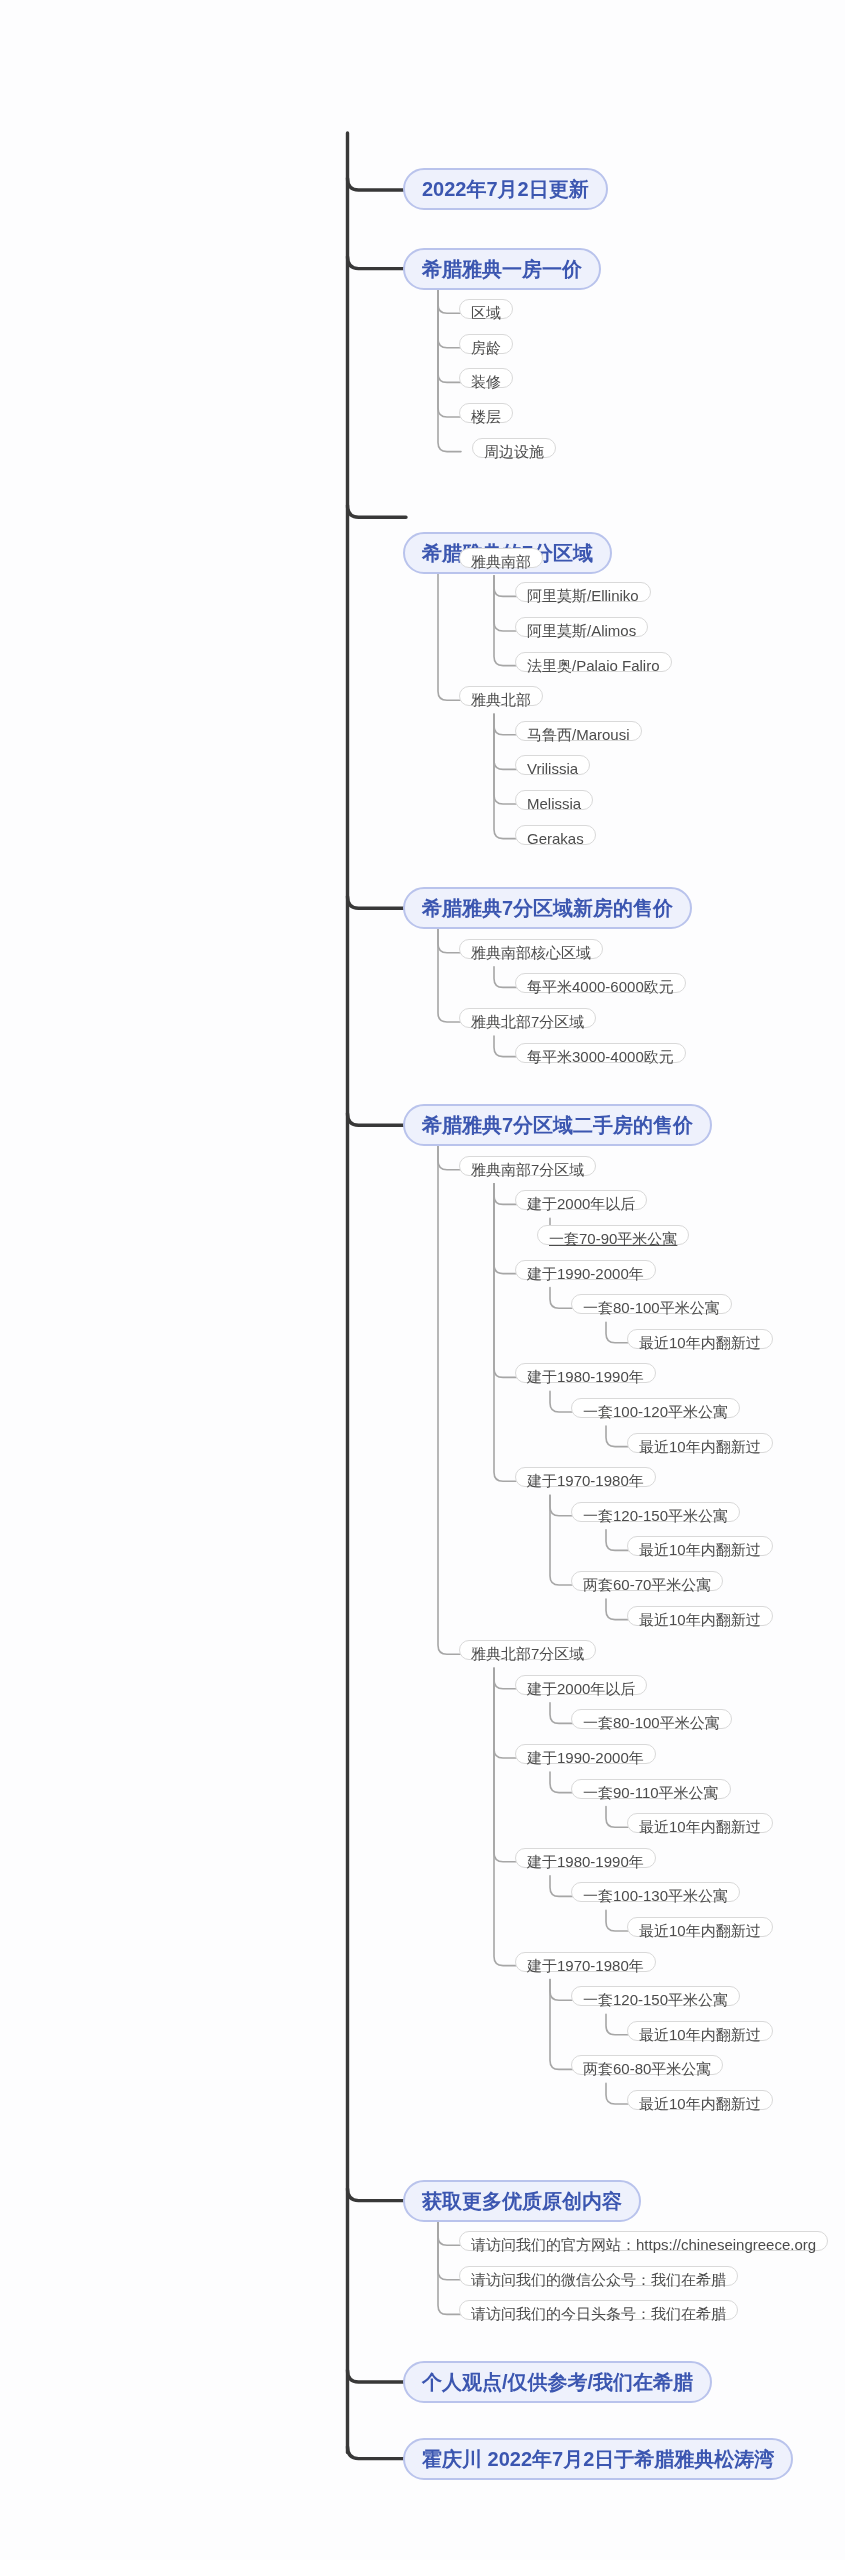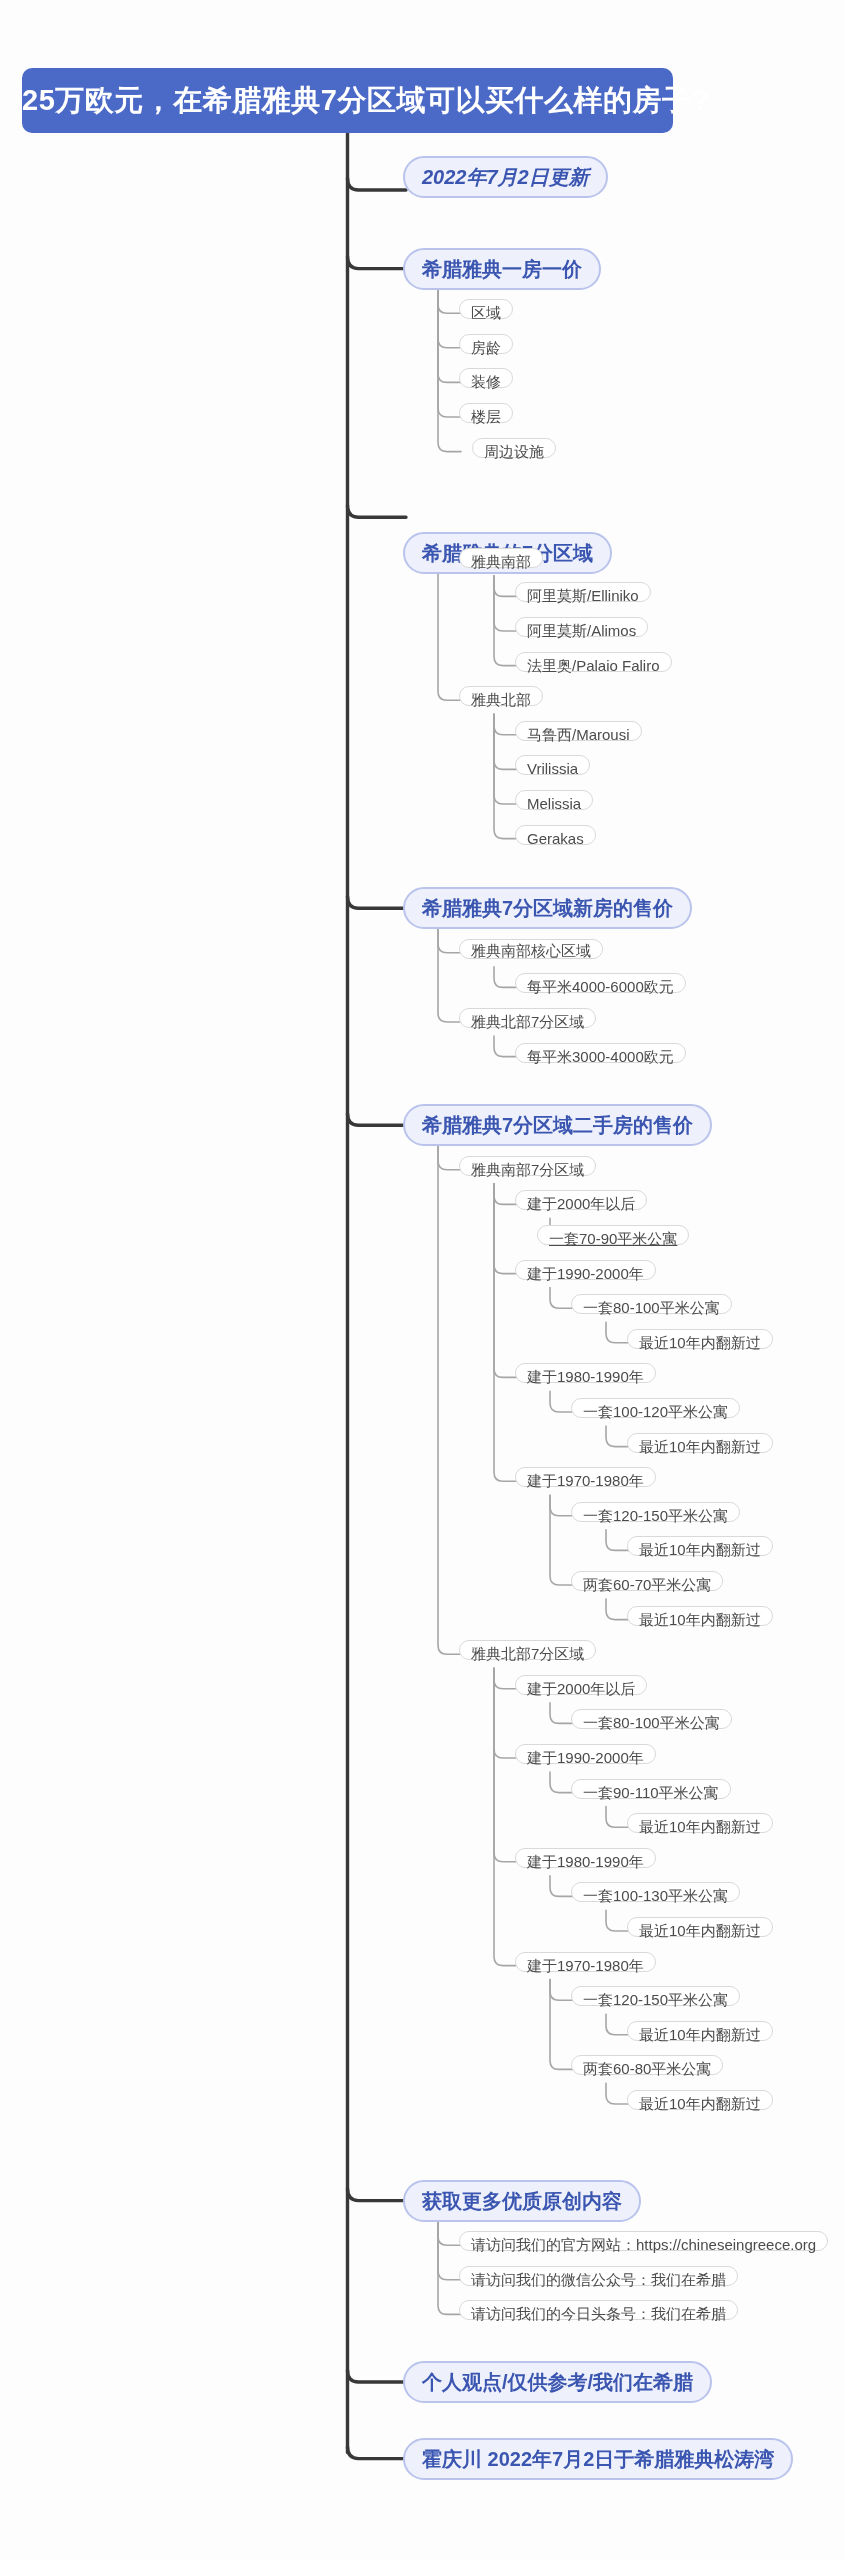--- a/index.html
+++ b/index.html
@@ -127,41 +127,40 @@
       <path d="M 550 1979.599999999998 V 2060.399999999998 Q 550 2069.399999999998 559 2069.399999999998 H 573" class="subline"></path>
       <path d="M 606 2083.399999999998 V 2094.9999999999977 Q 606 2103.9999999999977 615 2103.9999999999977 H 629" class="subline"></path>
       <path d="M 347.5 2188.5999999999976 Q 347.5 2200.5999999999976 358.5 2200.5999999999976 H 406" class="branch"></path>
       <path d="M 438 2221.5999999999976 V 2236.1999999999975 Q 438 2245.1999999999975 447 2245.1999999999975 H 461" class="subline"></path>
       <path d="M 438 2221.5999999999976 V 2270.7999999999975 Q 438 2279.7999999999975 447 2279.7999999999975 H 461" class="subline"></path>
       <path d="M 438 2221.5999999999976 V 2305.3999999999974 Q 438 2314.3999999999974 447 2314.3999999999974 H 461" class="subline"></path>
       <path d="M 347.5 2369.9999999999973 Q 347.5 2381.9999999999973 358.5 2381.9999999999973 H 406" class="branch"></path>
       <path d="M 347.5 2446.599999999997 Q 347.5 2458.599999999997 358.5 2458.599999999997 H 406" class="branch"></path>
       <path d="M 347.5 133 V 2452.599999999997" class="branch"></path>
     </svg>
-  <div class="root-topic">25万欧元，在希腊雅典7分区域可以买什么样的房子?</div>
   <div id="nodes">
-      <div class="node l1" style="left: 403px; top: 156px; font-style: italic;">2022年7月2日更新</div>
+      <div class="node l1" style="left: 403px; top: 168px;">2022年7月2日更新</div>
       <div class="node l1" style="left: 403px; top: 247.6px;">希腊雅典一房一价</div>
       <div class="node sub" style="left: 459px; top: 299.2px;">区域</div>
       <div class="node sub" style="left: 459px; top: 333.8px;">房龄</div>
       <div class="node sub" style="left: 459px; top: 368.4px;">装修</div>
       <div class="node sub" style="left: 459px; top: 403px;">楼层</div>
       <div class="node sub" style="left: 472px; top: 437.6px;">周边设施</div>
       <div class="node l1" style="left: 403px; top: 496.2px; margin-top: 36px;">希腊雅典的7分区域</div>
       <div class="node sub" style="left: 459px; top: 547.8px;">雅典南部</div>
       <div class="node sub" style="left: 515px; top: 582.4px;">阿里莫斯/Elliniko</div>
       <div class="node sub" style="left: 515px; top: 617px;">阿里莫斯/Alimos</div>
       <div class="node sub" style="left: 515px; top: 651.6px;">法里奥/Palaio Faliro</div>
       <div class="node sub" style="left: 459px; top: 686.2px;">雅典北部</div>
       <div class="node sub" style="left: 515px; top: 720.8px;">马鲁西/Marousi</div>
       <div class="node sub" style="left: 515px; top: 755.4px;">Vrilissia</div>
       <div class="node sub" style="left: 515px; top: 790px;">Melissia</div>
       <div class="node sub" style="left: 515px; top: 824.6px;">Gerakas</div>
       <div class="node l1" style="left: 403px; top: 887.2px;">希腊雅典7分区域新房的售价</div>
-      <div class="node sub" style="left: 459px; top: 938.8px; font-family: Liberation Mono, monospace;">雅典南部核心区域</div>
+      <div class="node sub" style="left: 459px; top: 938.8px;">雅典南部核心区域</div>
       <div class="node sub" style="left: 515px; top: 973.4px;">每平米4000-6000欧元</div>
       <div class="node sub" style="left: 459px; top: 1008px;">雅典北部7分区域</div>
       <div class="node sub" style="left: 515px; top: 1042.6px;">每平米3000-4000欧元</div>
       <div class="node l1" style="left: 403px; top: 1104.2px;">希腊雅典7分区域二手房的售价</div>
       <div class="node sub" style="left: 459px; top: 1155.8px;">雅典南部7分区域</div>
       <div class="node sub" style="left: 515px; top: 1190.4px;">建于2000年以后</div>
       <div class="node sub" style="left: 537px; top: 1225px; text-decoration: underline;">一套70-90平米公寓</div>
       <div class="node sub" style="left: 515px; top: 1259.6px;">建于1990-2000年</div>
       <div class="node sub" style="left: 571px; top: 1294.2px;">一套80-100平米公寓</div>
       <div class="node sub" style="left: 627px; top: 1328.8px;">最近10年内翻新过</div>

